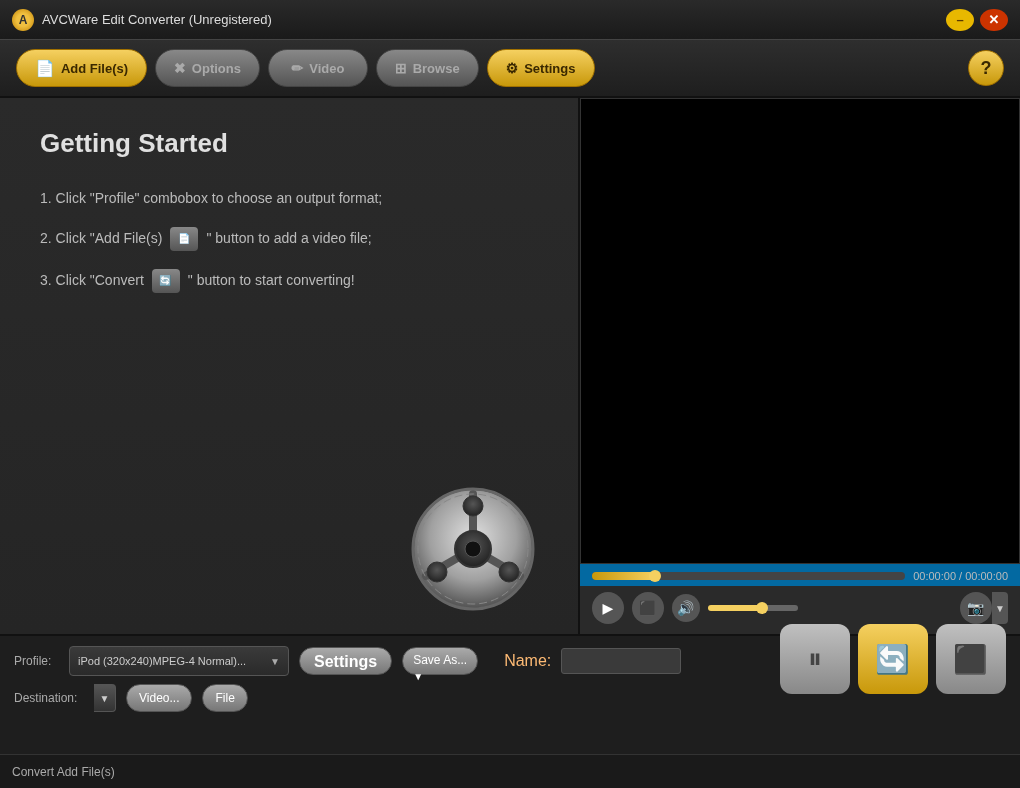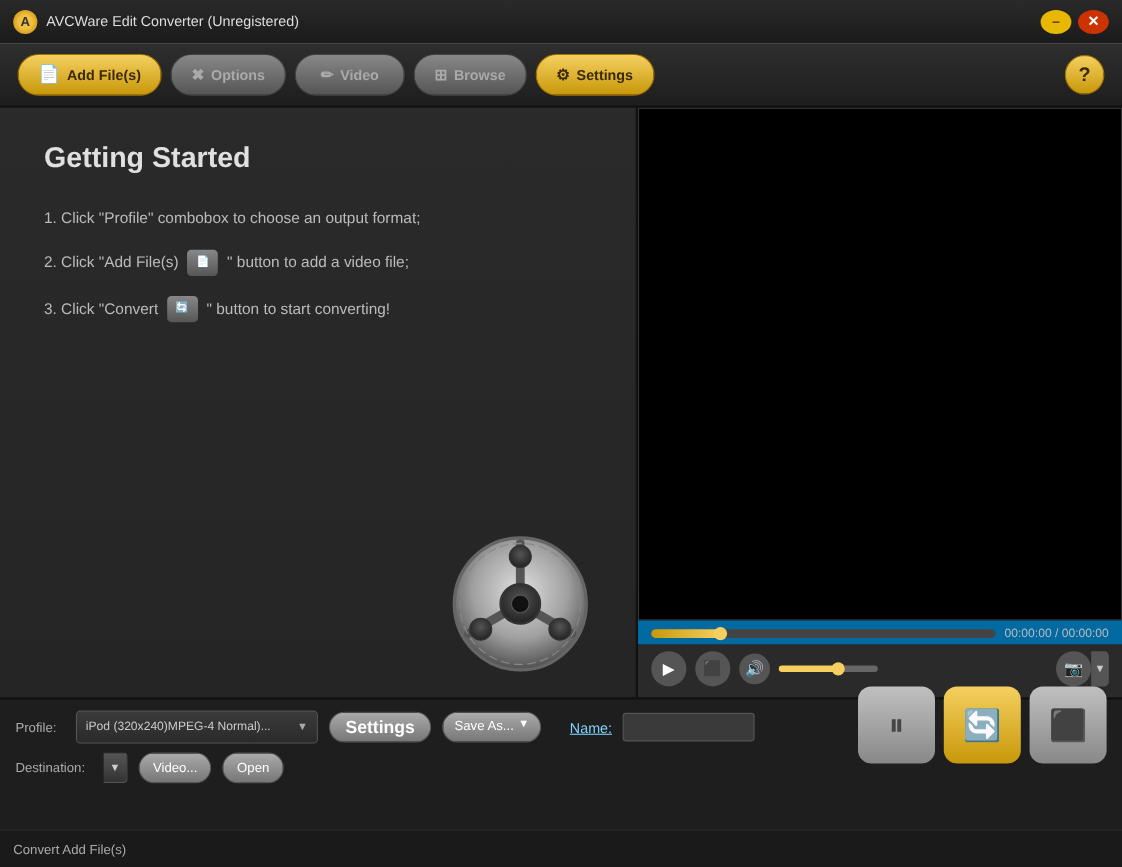--- a/index.html
+++ b/index.html
@@ -335,26 +335,26 @@
       border: 1px solid #555;
       border-radius: 14px;
       padding: 5px 10px;
       cursor: pointer;
       font-size: 12px;
       color: #fff;
       height: 28px;
       display: flex;
       align-items: flex-start;
       gap: 4px;
+      flex-direction: column;
     }
     #name-label {
-      font-size: 13px;
-      color: #7dd3fc;
+      font-size: 16px;
+      color: #fdba74;
       margin-left: 16px;
-      text-decoration: underline;
     }
     #name-input {
       background: #3a3a3a;
       border: 1px solid #555;
       border-radius: 3px;
       color: #ccc;
       font-size: 12px;
       padding: 4px 6px;
       height: 26px;
       width: 120px;
@@ -598,21 +598,21 @@
     <input id="name-input" type="text" placeholder="" style="">
   </div>
 
   <div id="dest-row">
     <span id="dest-label">Destination:</span>
     <div id="dest-dropdown-btn">▼</div>
     <button id="browse-btn">
       <span>Video...</span>
     </button>
     <button id="open-btn">
-      <span>Open</span>
+      <span>File</span>
     </button>
   </div>
 
   <div id="convert-controls">
     <button class="conv-btn" id="pause-btn-conv">⏸</button>
     <button class="conv-btn" id="convert-btn">🔄</button>
     <button class="conv-btn" id="stop-btn-conv">⬛</button>
   </div>
 </div>
 

